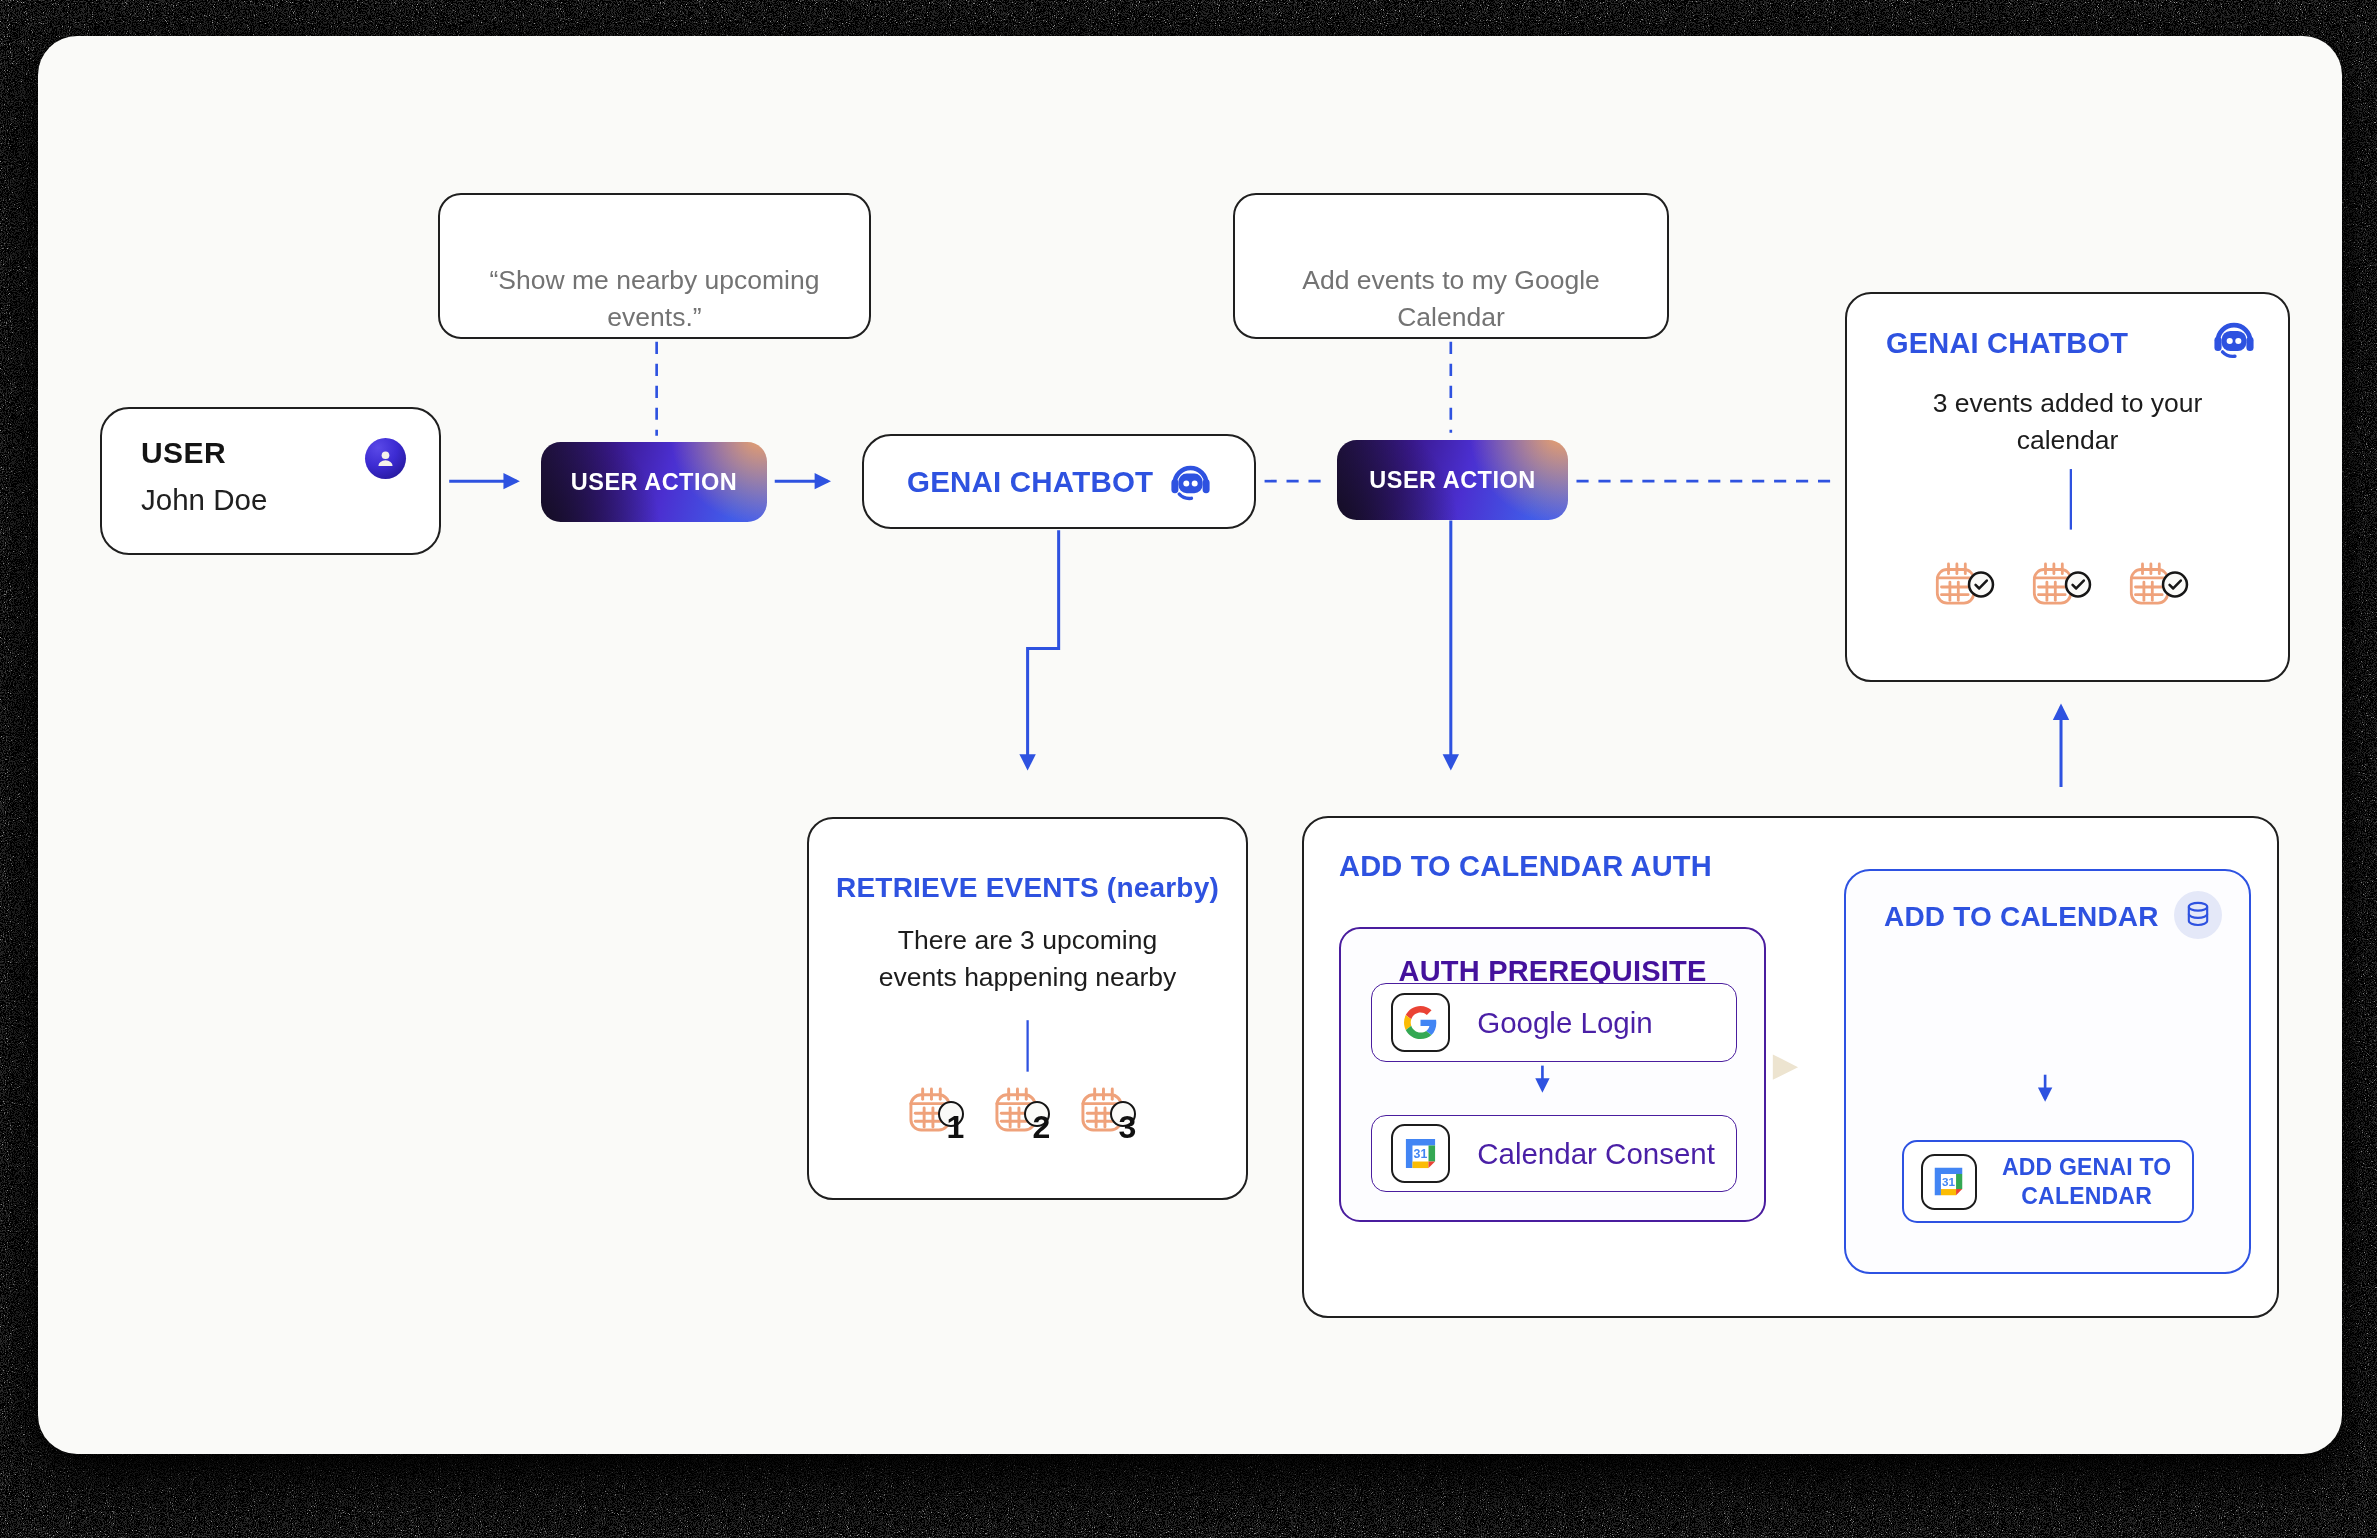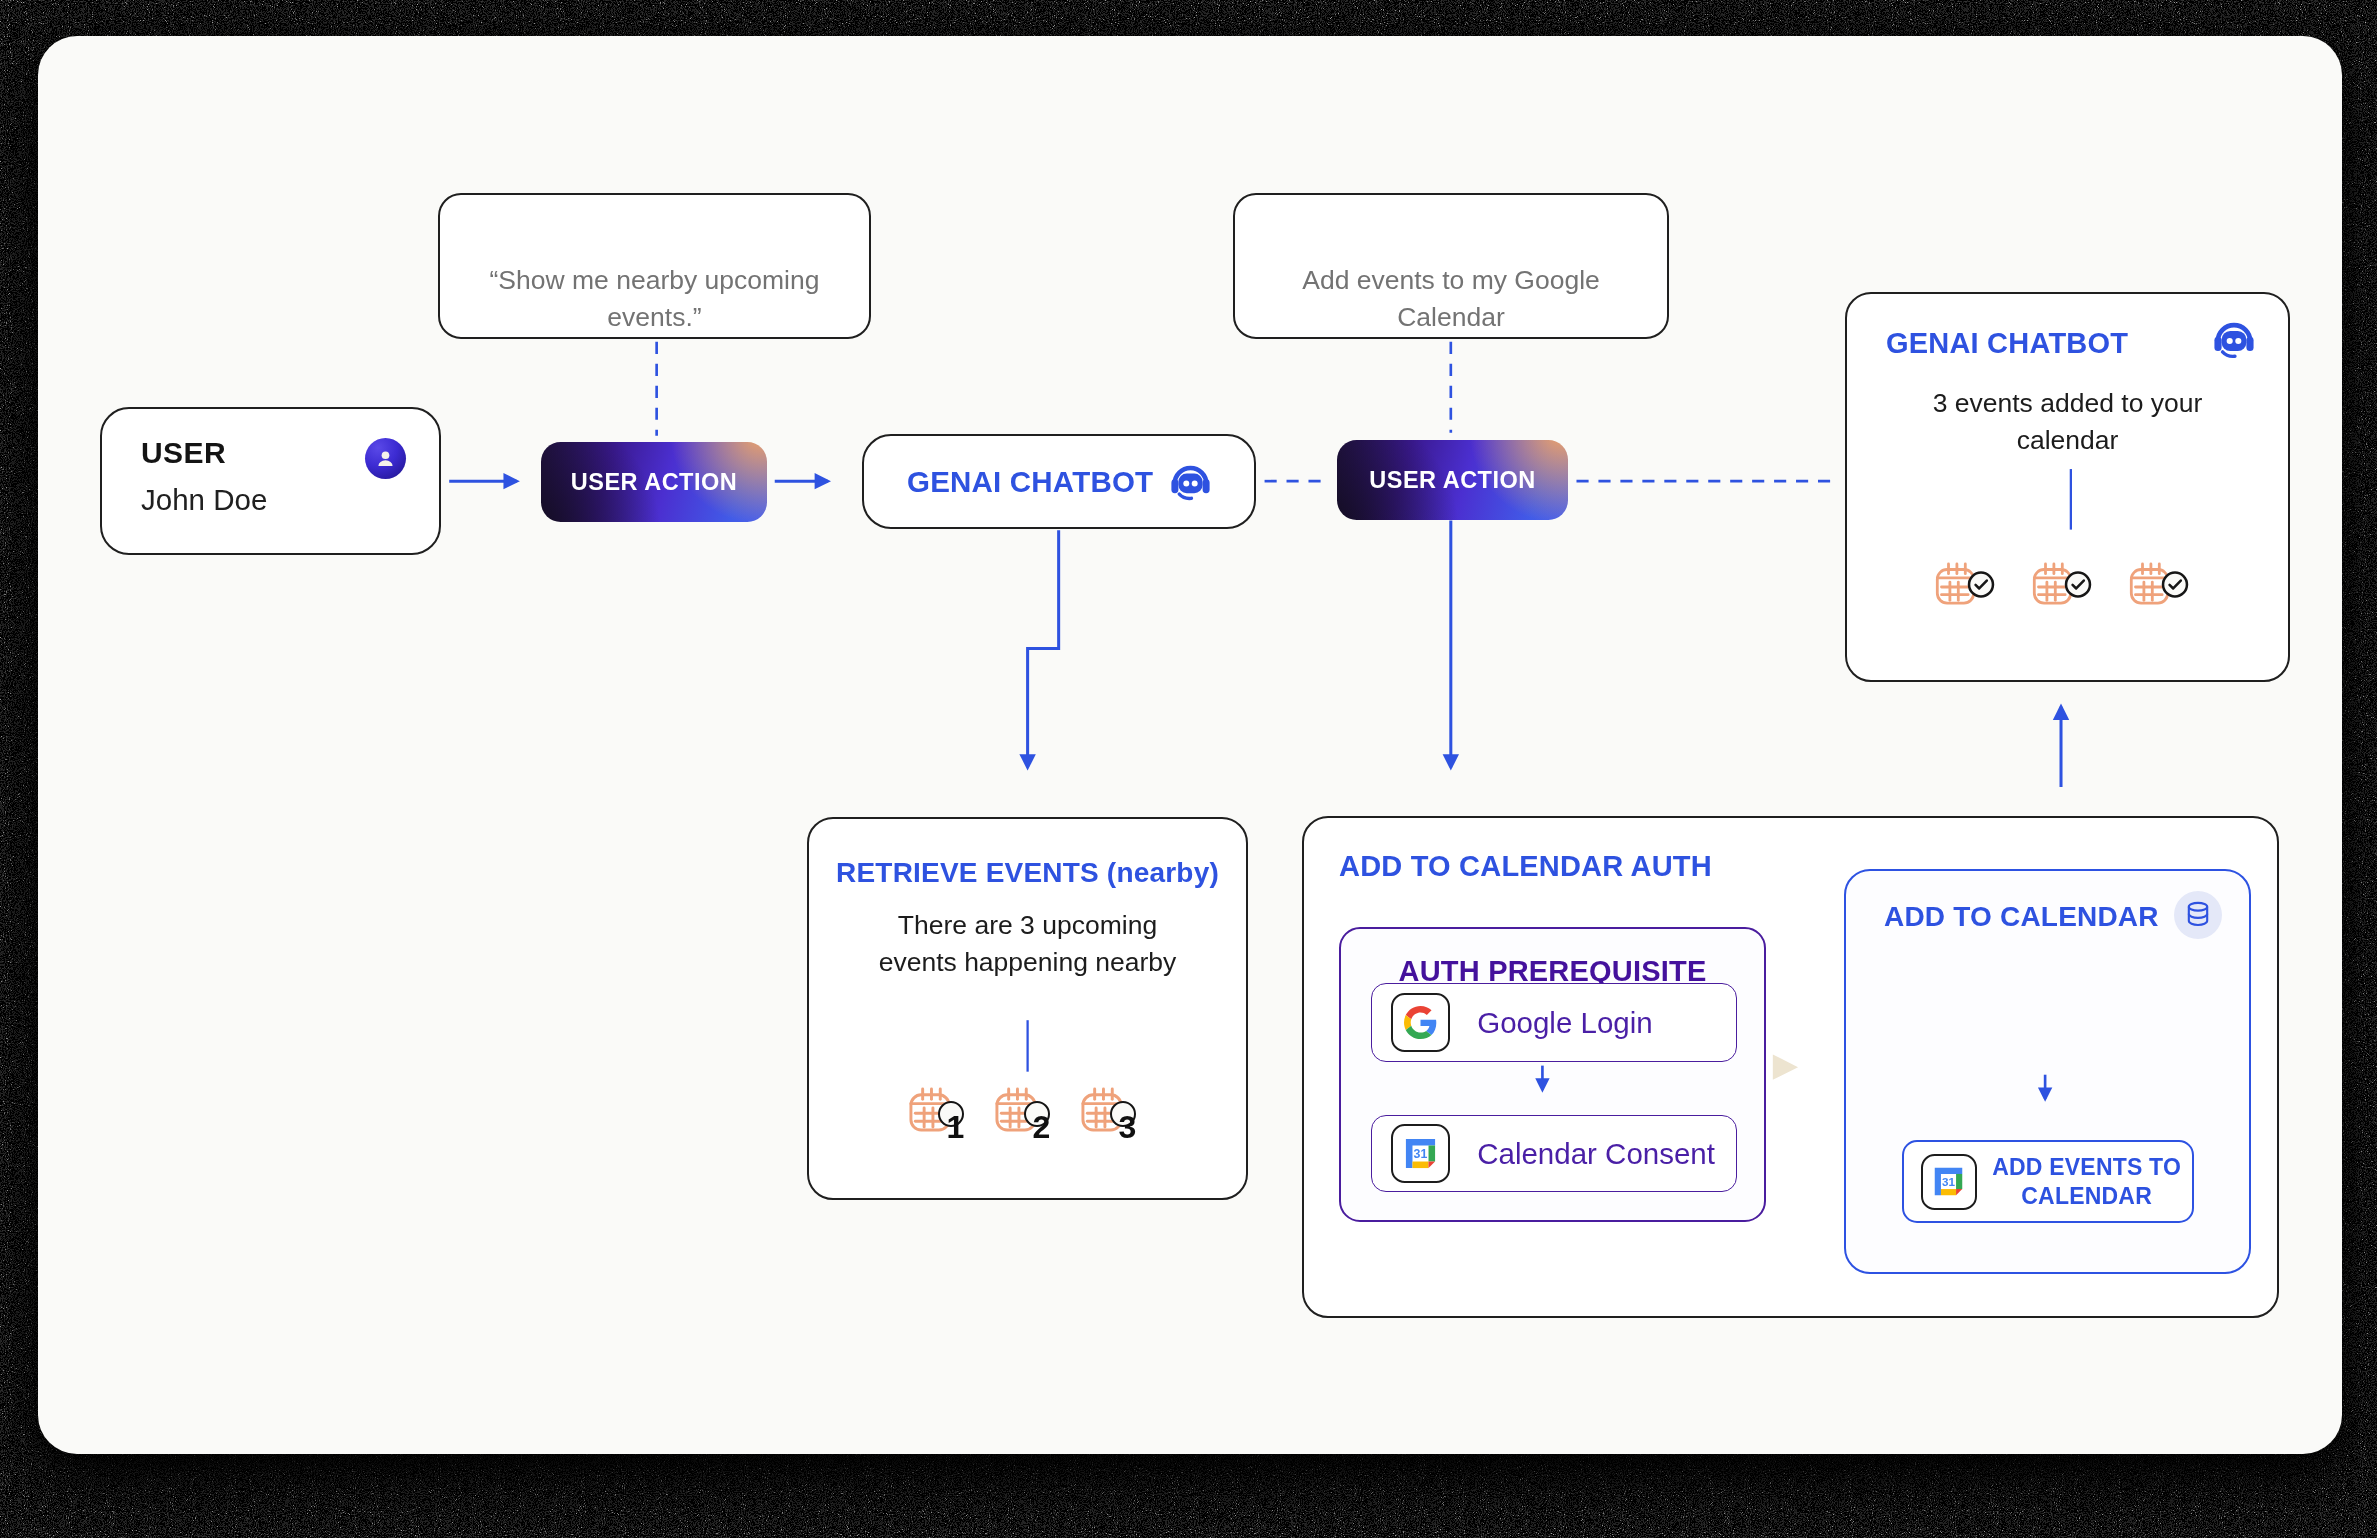--- a/index.html
+++ b/index.html
@@ -39,21 +39,21 @@
              display:flex;align-items:center;justify-content:center;gap:16.7px;}
   .genai-box .blue-title{font-size:29.5px;}
 
   .result-card{left:1807px;top:256px;width:445px;height:390px;border-radius:26px;}
   .result-title{position:absolute;left:39px;top:33px;font-size:29px;}
   .result-robot{position:absolute;right:33px;top:26px;}
   .result-msg{position:absolute;left:50%;top:91px;transform:translateX(-50%);width:300px;
               text-align:center;font-size:26.5px;line-height:1.38;color:#1c1c1c;}
 
   .retrieve-card{left:769px;top:781px;width:441px;height:383px;border-radius:26px;}
-  .retrieve-title{margin-top:38px;text-align:center;font-size:28px;}
+  .retrieve-title{margin-top:53px;text-align:center;font-size:28px;}
   .retrieve-msg{width:333px;margin:18px auto 0;text-align:center;font-size:26.5px;line-height:1.38;color:#1c1c1c;}
 
   .icon-row{position:absolute;display:flex;}
   .row-retrieve{left:50%;transform:translateX(-50%);top:267px;gap:18px;}
   .row-result{left:50%;transform:translateX(-50%);top:267px;gap:24px;}
 
   .cal-num{position:relative;width:68px;height:76px;}
   .num-circle{position:absolute;left:30px;top:15px;width:26px;height:26px;border:2.7px solid #141414;
               border-radius:50%;background:#FAFAF8;box-sizing:border-box;}
   .num{position:absolute;left:39px;top:23px;font-size:32px;font-weight:600;color:#101010;}
@@ -328,21 +328,21 @@
           <div class="icon-badge" style="width:56px;height:56px;">
             <svg width="33" height="33" viewBox="0 0 48 48">
               <rect x="4" y="4" width="40" height="40" rx="3" fill="#fff"></rect>
               <path fill="#4285F4" d="M4 4 h40 v9 H13 v31 H4 Z"></path>
               <rect x="35" y="13" width="9" height="22" fill="#34A853"></rect>
               <rect x="13" y="35" width="22" height="9" fill="#FBBC04"></rect>
               <path fill="#EA4335" d="M35 35 h9 l-9 9 Z"></path>
               <text x="24" y="30" font-size="17" font-weight="bold" fill="#4285F4" text-anchor="middle" font-family="Liberation Sans, sans-serif">31</text>
             </svg>
           </div>
-          <div class="addevents-label">ADD EVENTS TO CALENDAR</div>
+          <div class="addevents-label">ADD GENAI TO CALENDAR</div>
         </div>
       </div>
     </div>
 
     <svg class="overlay" width="2304" height="1418" viewBox="0 0 3043 1873">
       <defs>
         <marker id="ah" viewBox="0 0 12 12" refX="9" refY="6" markerWidth="6.5" markerHeight="6.5" orient="auto-start-reverse">
           <path d="M1 1 L11 6 L1 11 Z" fill="#2E52E0"></path>
         </marker>
         <marker id="ahFaint" viewBox="0 0 12 12" refX="9" refY="6" markerWidth="8" markerHeight="8" orient="auto-start-reverse">

